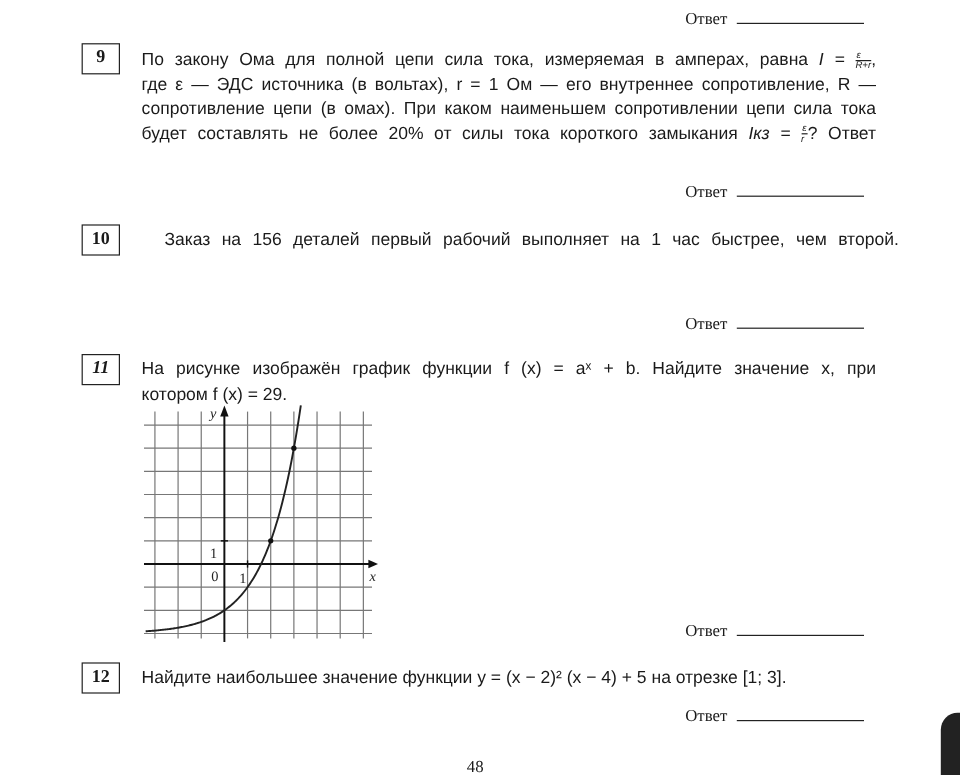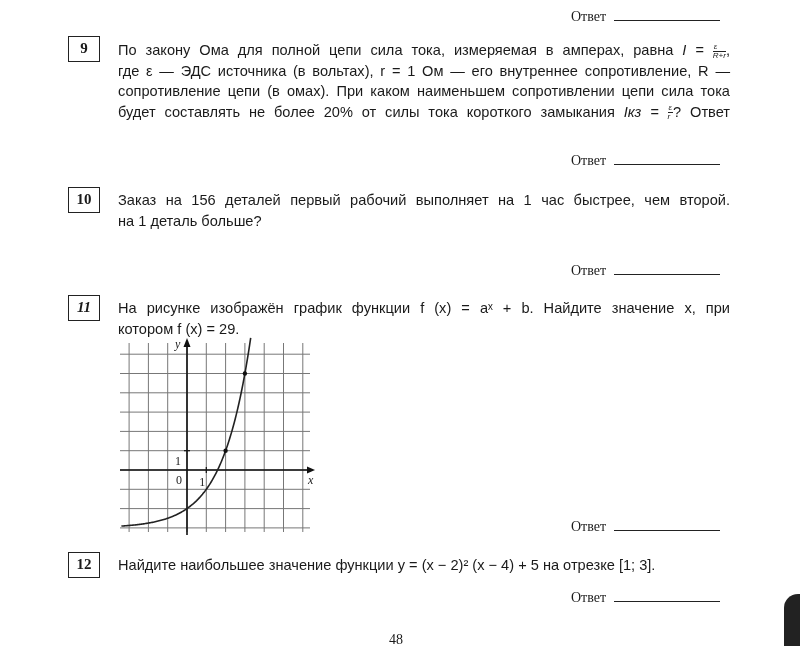--- a/index.html
+++ b/index.html
@@ -36,23 +36,22 @@
     <span class="ln"><span>По закону Ома для полной цепи сила тока, измеряемая в амперах, равна</span> <i class="m">I =</i> <span class="frac"><span class="top">ε</span><span class="bot">R+r</span></span>,</span>
     <span class="ln">где ε — ЭДС источника (в вольтах), r = 1 Ом — его внутреннее сопротивление, R —</span>
     <span class="ln">сопротивление цепи (в омах). При каком наименьшем сопротивлении цепи сила тока</span>
     <span class="ln"><span>будет составлять не более 20% от силы тока короткого замыкания</span> <i class="m">Iкз =</i> <span class="frac"><span class="top">ε</span><span class="bot">r</span></span><span>? Ответ</span></span>
   </div>
   <div class="answer" style="top:153px;">
     <span>Ответ</span><span class="line"></span>
   </div>
 
   <div class="num-box" style="top:187px;">10</div>
-  <div class="task-text" style="top:190px;">
+  <div class="task-text" style="top:190px;margin-left:19px;">
     <span class="ln">Заказ на 156 деталей первый рабочий выполняет на 1 час быстрее, чем второй.</span>
-    <span class="ln last">на 1 деталь больше?</span>
   </div>
   <div class="answer" style="top:263px;">
     <span>Ответ</span><span class="line"></span>
   </div>
 
   <div class="num-box" style="top:295px;font-style:italic;">11</div>
   <div class="task-text" style="top:298px;">
     <span class="ln">На рисунке изображён график функции f (x) = aˣ + b. Найдите значение x, при</span>
     <span class="ln last">котором f (x) = 29.</span>
   </div>

